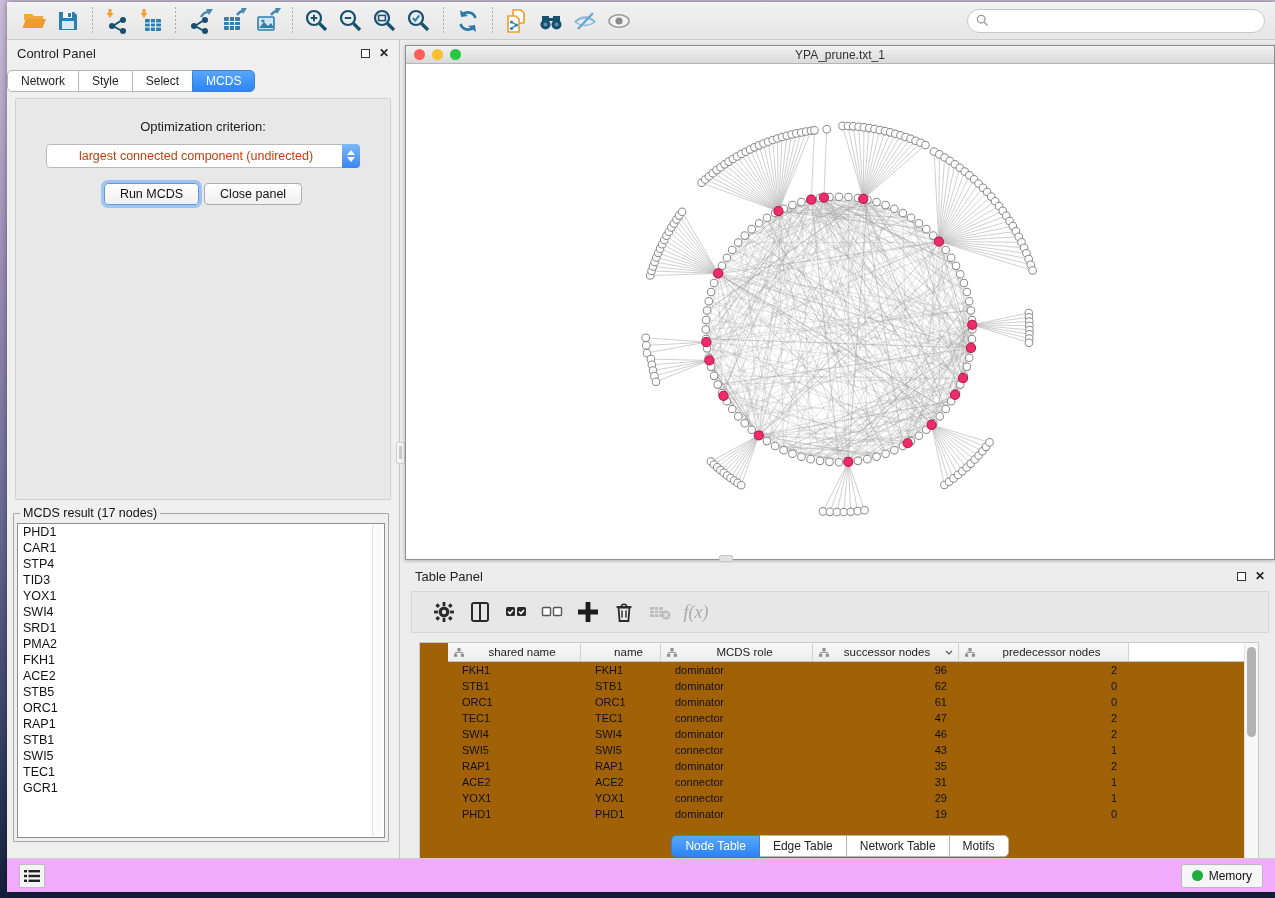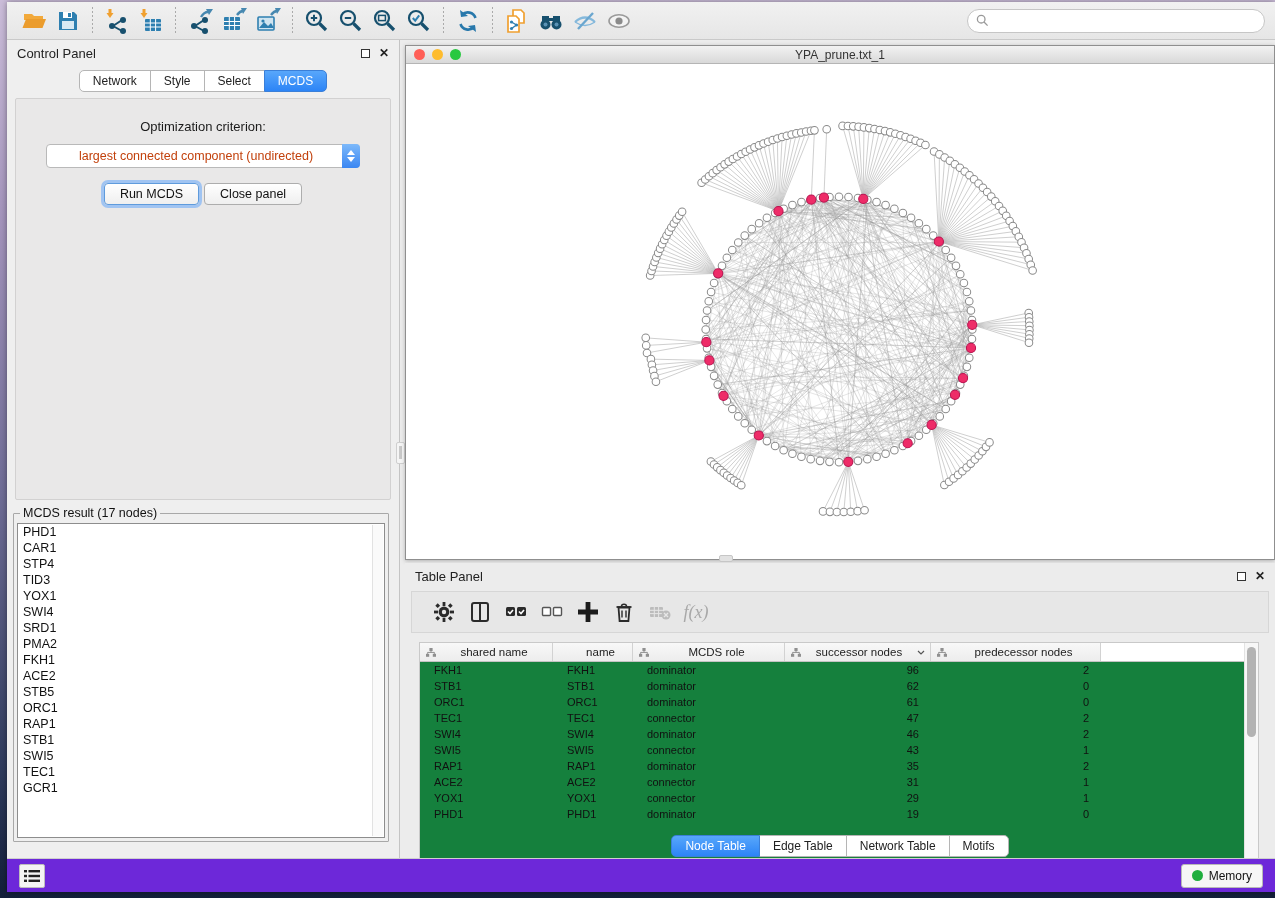--- a/index.html
+++ b/index.html
@@ -24,21 +24,21 @@
   .searchbox input { border:none; outline:none; flex:1; font-size:12px; background:transparent; }
 
   
   .cp { position:absolute; left:0; top:38px; width:393px; height:818px;
     background:#efefef; border-right:1px solid #c4c4c4; }
   .panel-header { height:26px; display:flex; align-items:center; padding:0 10px;
     font-size:13px; color:#222; }
   .dockbtns { margin-left:auto; display:flex; align-items:center; gap:9px; }
   .dockbtn-min { width:9px; height:9px; border:1.5px solid #333; background:#fff; }
   .dockbtn-close { font-size:12px; font-weight:bold; color:#222; line-height:10px; }
-  .seg-wrap { display:flex; justify-content:center; margin-top:4px; }
+  .seg-wrap { display:flex; margin-top:4px; }
   .seg { display:inline-flex; }
   .seg-tab { padding:3px 13px; font-size:12px; color:#222; background:#fff;
     border:1px solid #b5b5b5; margin-left:-1px; position:relative; }
   .seg-tab:first-child { border-radius:5px 0 0 5px; margin-left:0; }
   .seg-tab:last-child { border-radius:0 5px 5px 0; }
   .seg-tab.active { background:linear-gradient(#58a7fb,#2c84f6); color:#fff;
     border-color:#3a7fd8; z-index:2; }
   .cp-body { position:absolute; left:8px; right:8px; top:58px; height:402px;
     background:#e9e8e8; border:1px solid #d2d1d1; border-radius:2px; text-align:center; }
   .opt-label { margin-top:20px; font-size:13px; color:#1a1a1a; }
@@ -84,41 +84,41 @@
   .net-canvas svg { width:100%; height:100%; display:block; }
 
   
   .tp { position:absolute; left:398px; top:561px; width:870px; height:295px; background:#ececec; }
   .tp-toolbar { margin:2px 6px 0 6px; height:42px; background:#e7e7e7;
     border:1px solid #d6d6d6; display:flex; align-items:center; padding-left:16px; gap:4px; }
   .ticon { width:32px; height:30px; display:flex; align-items:center; justify-content:center; }
   .ticon svg { width:22px; height:22px; }
   .fx { font-family:"Liberation Serif", serif; font-style:italic; font-size:18px; color:#a8a8a8; }
   .ttable { position:absolute; left:14px; right:16px; top:79px; height:220px;
-    background:#15803d; border:1px solid #c9c9c9; overflow:hidden; }
+    background:#a16207; border:1px solid #c9c9c9; overflow:hidden;padding-left:28px; }
   .thead { display:flex; height:19px; border-bottom:1px solid #c3c3c3; }
   .th { background:linear-gradient(#f8f8f8,#ededed); border-right:1px solid #d2d2d2;
     display:flex; align-items:center; font-size:11.5px; color:#222; position:relative; flex:none; }
   .th .tree { margin-left:6px; flex:none; }
   .th .lbl { flex:1; text-align:center; }
   .th .chev { margin-right:5px; flex:none; }
   .th.filler { flex:1; background:#fff; border-right:none; }
   .tr { display:flex; height:16px; align-items:center; }
   .td { font-size:11px; color:#111; flex:none; }
   .td.txt { padding-left:14px; }
   .td.num { text-align:right; padding-right:12px; }
   .tscroll { position:absolute; right:0px; top:0; bottom:0; width:14px;
     background:#f7f7f7; border-left:1px solid #e3e3e3; }
   .tthumb { position:absolute; left:2px; width:9px; top:4px; height:90px;
     background:#b3b3b3; border-radius:5px; }
   .tp-tabs { position:absolute; left:0; right:0; top:272px; display:flex; justify-content:center; }
 
   
   .statusbar { position:absolute; left:0; bottom:0; width:100%; height:34px;
-    background:#6d28d9; border-top:1px solid #cfcfcf; display:flex; align-items:center; padding:0 12px; }
+    background:#f0abfc; border-top:1px solid #cfcfcf; display:flex; align-items:center; padding:0 12px; }
   .listbtn { width:26px; height:24px; background:#f4f4f4; border:1px solid #bdbdbd;
     border-radius:2px; display:flex; align-items:center; justify-content:center; }
   .membtn { margin-left:auto; height:24px; background:#f6f6f6; border:1px solid #b8b8b8;
     border-radius:3px; display:flex; align-items:center; gap:6px; padding:0 10px; font-size:12px; color:#111; }
   .memdot { width:11px; height:11px; border-radius:50%; background:#1fae3e; }
 </style>
 </head>
 <body>
 
 <div class="wallpaper"></div>

